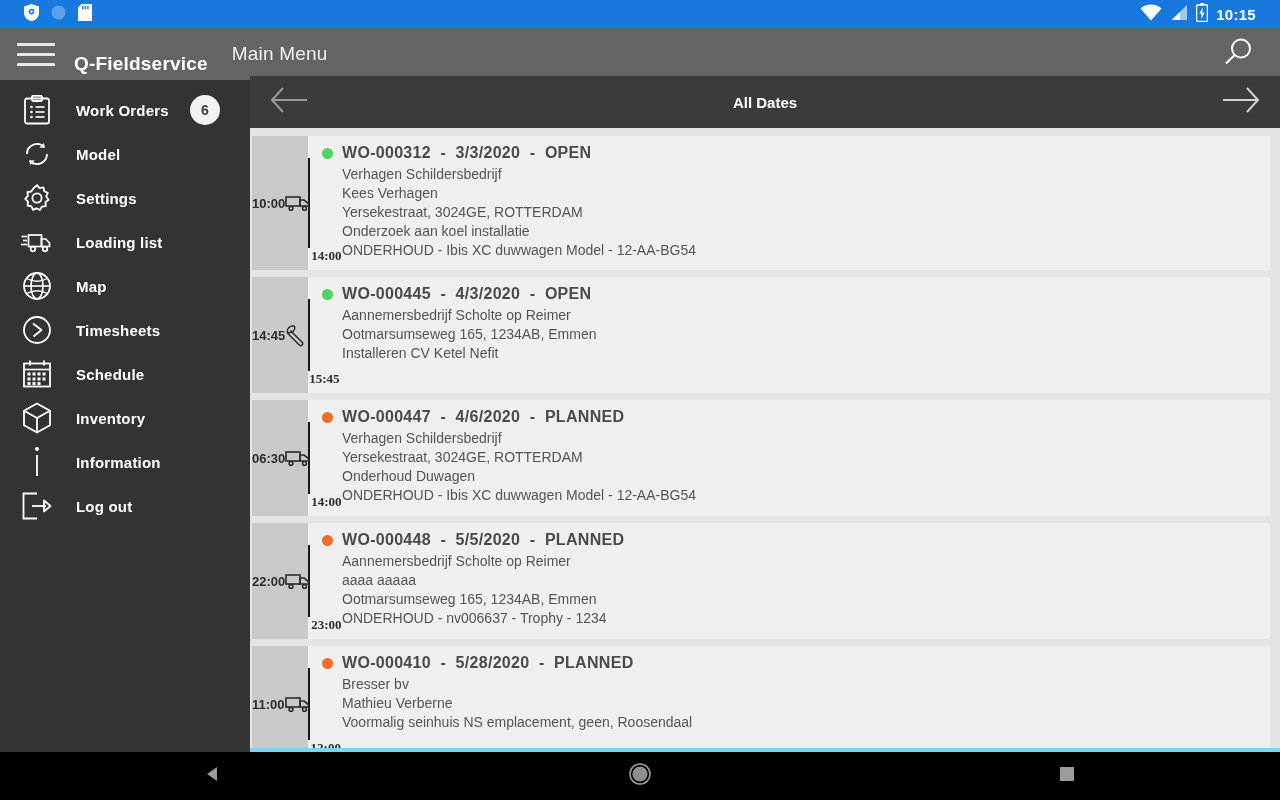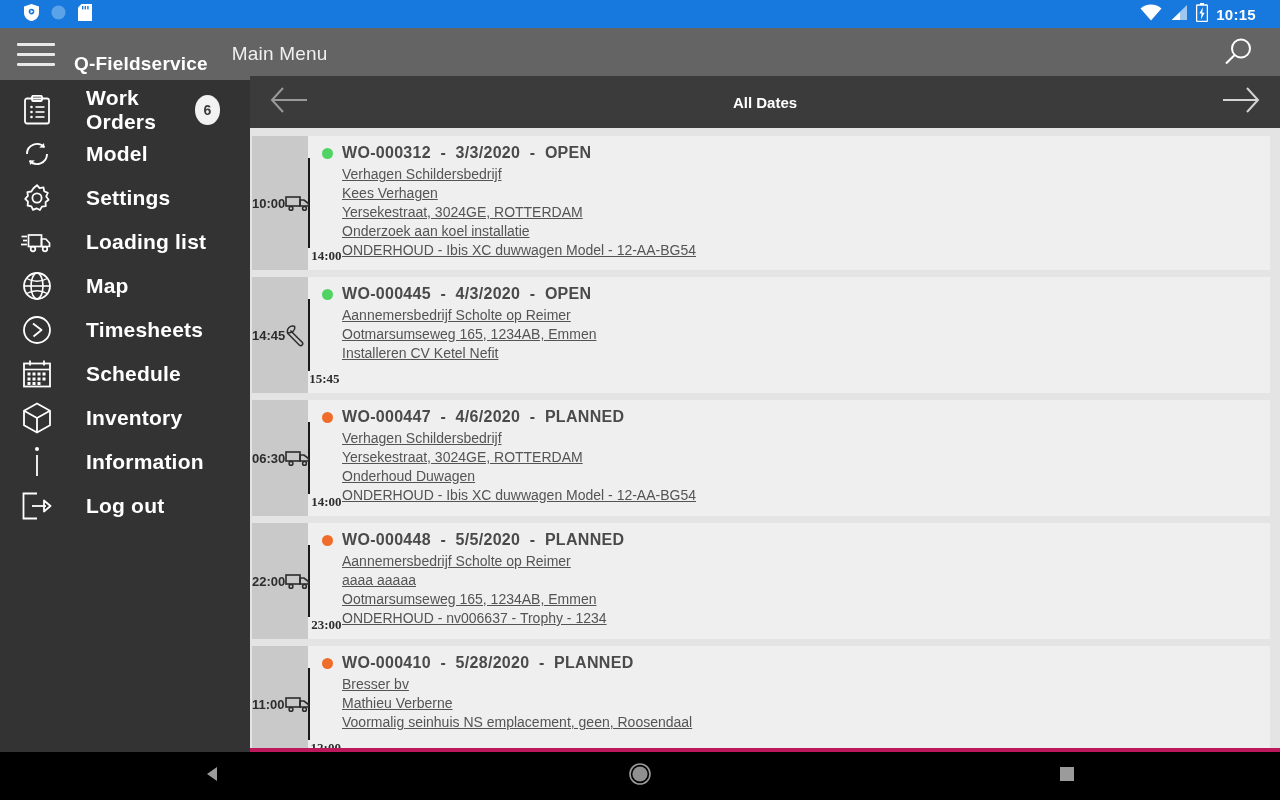--- a/index.html
+++ b/index.html
@@ -2,21 +2,21 @@
 <html><head>
 <meta charset="utf-8">
 <title>Q-Fieldservice</title>
 <style>
   * { box-sizing: border-box; margin: 0; padding: 0; }
   html, body {
     width: 1280px; height: 800px;
     font-family: "Liberation Sans", sans-serif;
     background: #000; overflow: hidden;
   }
-  .device { position: relative; width: 1280px; height: 800px; background:#be185d;border-radius:18px; }
+  .device { position: relative; width: 1280px; height: 800px; background:#7dd3fc;border-radius:18px; }
 
   
   .statusbar {
     position:absolute; top:0; left:0; width:1280px; height:28px;
     background:#1779dd; display:flex; align-items:center;
     padding:0 10px; color:#fff;
   }
   .sb-left { display:flex; align-items:center; gap:12px; margin-left:14px; }
   .sb-right { margin-left:auto; display:flex; align-items:center; gap:8px; padding-right:14px; }
   .sb-time { font-size:15px; font-weight:bold; letter-spacing:.3px; color:#fff; }
@@ -38,21 +38,21 @@
   
   .sidebar {
     position:absolute; top:80px; left:0; width:250px; height:672px;
     background:#333333; padding-top:8px;
   }
   .side-item {
     height:44px; display:flex; align-items:center; padding:0 14px;
     cursor:pointer; margin-bottom:0;
   }
   .side-ico { width:46px; min-width:46px; display:flex; align-items:center; justify-content:center; }
-  .side-label { color:#ffffff; font-size:21px; font-weight:bold; letter-spacing:.2px; margin-left:26px; }
+  .side-label { color:#ffffff; font-size:15px; font-weight:bold; letter-spacing:.2px; margin-left:16px; }
   .side-badge {
     margin-left:auto; width:30px; height:30px; border-radius:50%;
     background:#f2f2f2; color:#3a3a3a; font-size:14px; font-weight:bold;
     display:flex; align-items:center; justify-content:center; margin-right:16px;
   }
 
   
   .content { position:absolute; top:76px; left:250px; width:1030px; height:672px; background:#e4e4e4; }
   .datebar {
     height:52px; background:#3b3b3b; display:flex; align-items:center;
@@ -74,21 +74,21 @@
     padding:6px 0 6px 0; color:#333;
   }
   .t-top { font-size:13px; font-weight:bold; color:#2d2d2d; }
   .t-bot { font-size:13px; font-weight:bold; color:#2d2d2d; margin-top:auto;font-family:Liberation Serif, serif; }
   .t-ico { margin:6px 0; display:flex; align-items:center; justify-content:center; }
   .card-sep { width:2px; background:#1a1a1a; margin:22px 12px 22px 0; min-width:2px; }
   .card-body { flex:1; padding:8px 10px 10px 0; }
   .wo-head { display:flex; align-items:center; margin-bottom:3px; }
   .dot { width:11px; height:11px; border-radius:50%; margin-right:9px; flex:0 0 auto; }
   .wo-title { font-size:16px; font-weight:bold; color:#4a4a4a; letter-spacing:.3px; }
-  .wo-line { font-size:14px; color:#545454; line-height:19px; margin-left:20px;text-decoration:underline; }
+  .wo-line { font-size:14px; color:#545454; line-height:19px; margin-left:20px; }
 
   
   .navbar {
     position:absolute; bottom:0; left:0; width:1280px; height:48px;
     background:#000; display:flex; align-items:center;
   }
   .nav-btn { flex:1; display:flex; align-items:center; justify-content:center; cursor:pointer; }
 </style>
 </head>
 <body>

